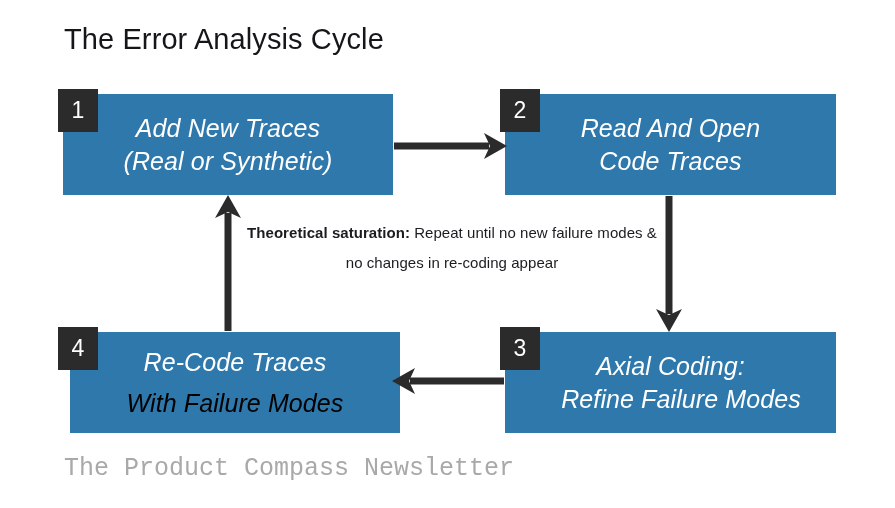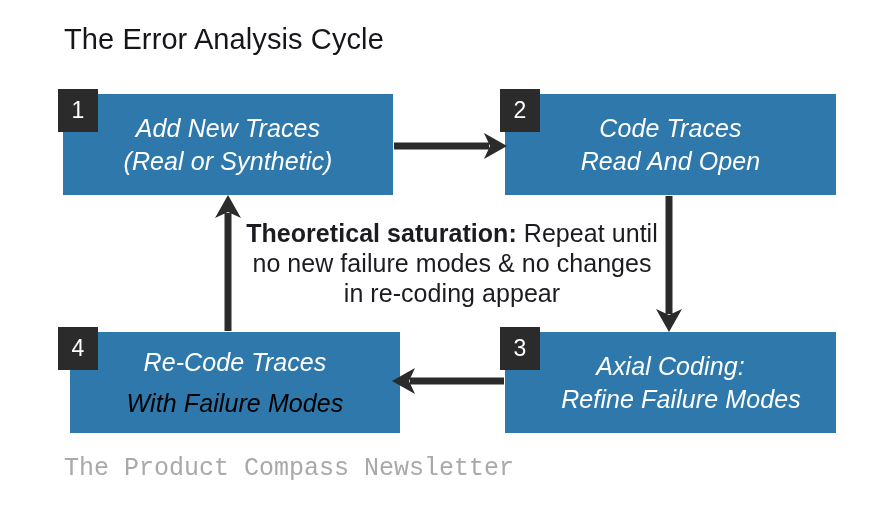--- a/index.html
+++ b/index.html
@@ -88,21 +88,21 @@
     pointer-events: none;
   }
 
   
   #center-note {
     position: absolute;
     left: 246px;
     top: 218px;
     width: 412px;
     text-align: center;
-    font-size: 25px;
+    font-size: 15px;
     line-height: 30px;
     color: #1c1c20;
     letter-spacing: 0.05px;
   }
   #center-note .strong { font-weight: 700; }
 
   
   #footer-credit {
     position: absolute;
     left: 64px;
@@ -121,22 +121,22 @@
 
   <div id="page-title" style="color: rgb(22, 22, 26);">The Error Analysis Cycle</div>
 
   <div class="step-box" id="box-1" style="background: rgb(46, 120, 171);">
     <div class="step-line" style="color: rgb(255, 255, 255);">Add New Traces</div>
     <div class="step-line" style="color: rgb(255, 255, 255);">(Real or Synthetic)</div>
   </div>
   <div class="step-badge" id="badge-1" style="background: rgb(43, 43, 43); color: rgb(255, 255, 255);">1</div>
 
   <div class="step-box" id="box-2" style="background: rgb(46, 120, 171);">
+    <div class="step-line" style="color: rgb(255, 255, 255);">Read And Open</div>
     <div class="step-line" style="color: rgb(255, 255, 255);">Code Traces</div>
-    <div class="step-line" style="color: rgb(255, 255, 255);">Read And Open</div>
   </div>
   <div class="step-badge" id="badge-2" style="background: rgb(43, 43, 43); color: rgb(255, 255, 255);">2</div>
 
   <div class="step-box" id="box-3" style="background: rgb(46, 120, 171);">
     <div class="step-line" style="color: rgb(255, 255, 255);">Axial Coding:</div>
     <div class="step-line" style="color: rgb(255, 255, 255); margin-left: 21px;">Refine Failure Modes</div>
   </div>
   <div class="step-badge" id="badge-3" style="background: rgb(43, 43, 43); color: rgb(255, 255, 255);">3</div>
 
   <div class="step-box" id="box-4" style="background: rgb(46, 120, 171);">

